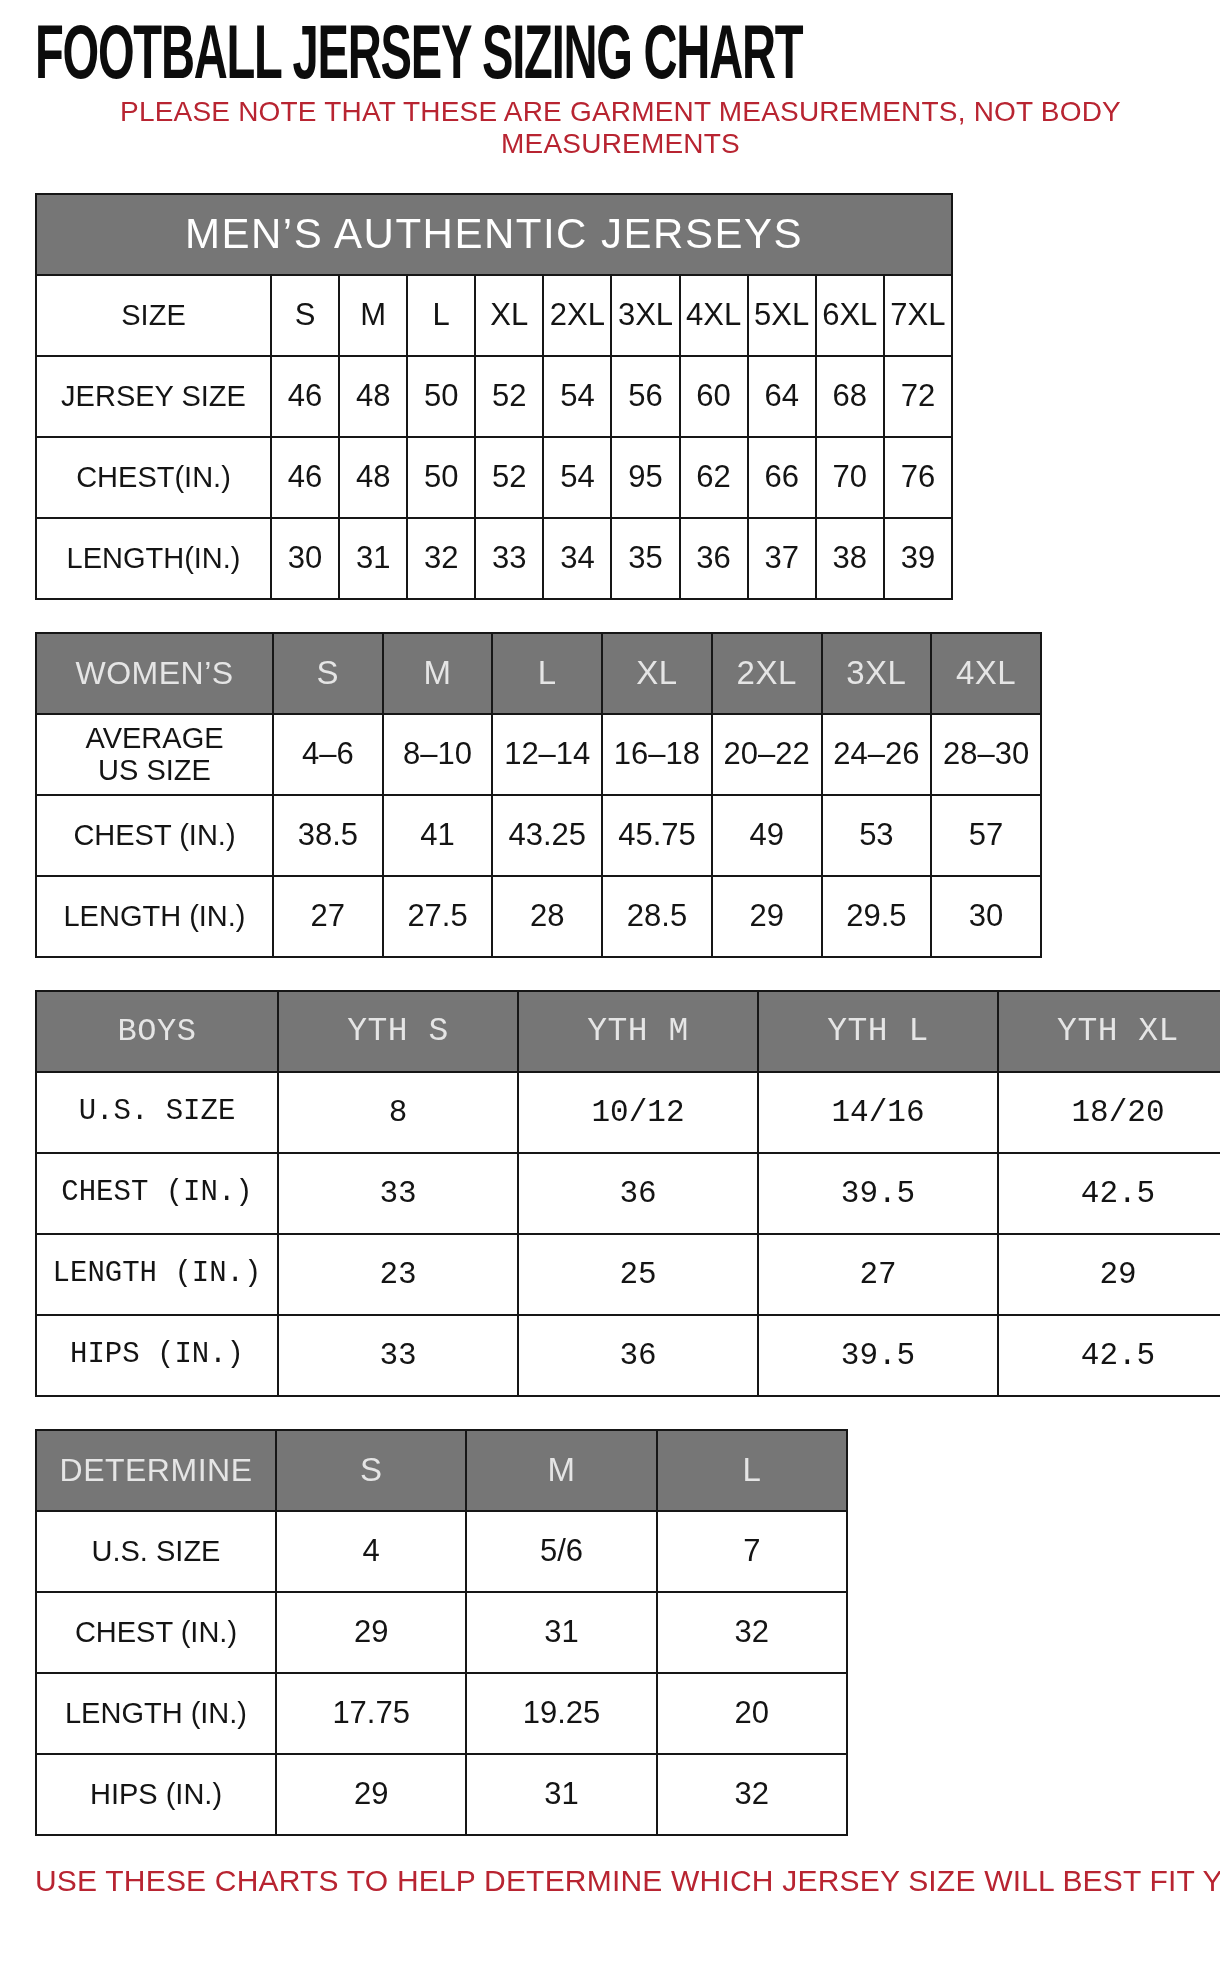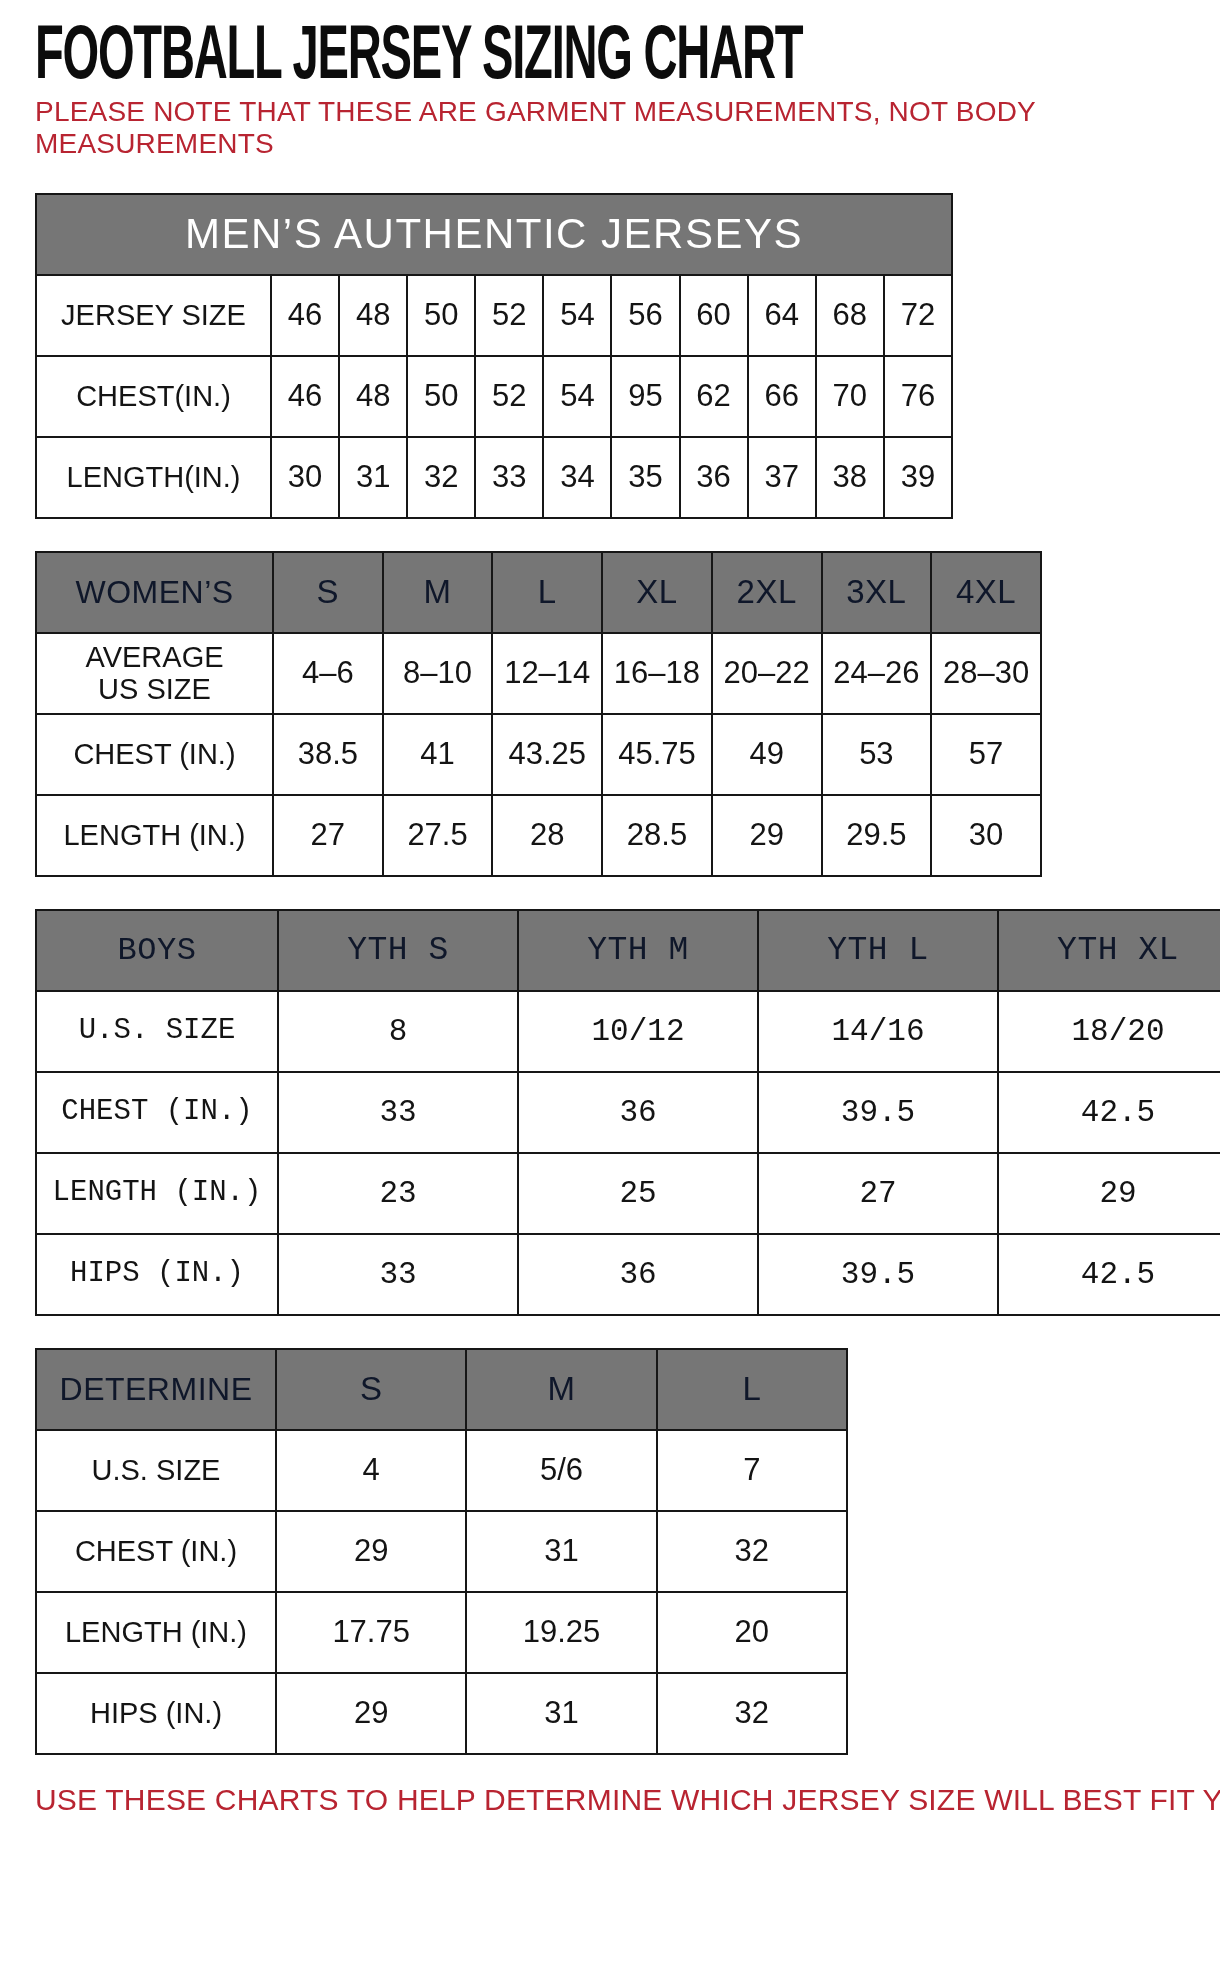--- a/index.html
+++ b/index.html
@@ -29,20 +29,21 @@
     color:#0c0c0c;
   }
 
   
   .note-top{
     margin-top:10px;
     font-size:28px;
     line-height:1.16;
     font-weight:500;
     letter-spacing:0.2px;
+    text-align:center;
   }
   .note-bottom{
     margin-top:28px;
     font-size:30px;
     font-weight:500;
     letter-spacing:0.2px;
     white-space:nowrap;
   }
 
   
@@ -61,21 +62,21 @@
     overflow:hidden;
   }
   .t .banner{
     background:#767676;
     color:#ffffff;
     font-size:42px;
     letter-spacing:1.5px;
   }
   .t .hdr{
     background:#767676;
-    color:#0f172a;
+    color:#e5e5e5;
   }
   .t .hdr-label{font-size:32px;letter-spacing:0.5px;}
   .t .hdr-size{font-size:33px;letter-spacing:0.5px;}
   .t .row-label{
     font-size:29px;
     white-space:pre-line;
     line-height:1.12;
     background:#ffffff;
   }
   .t td.val{font-size:31px;}
@@ -114,20 +115,33 @@
           <col>
           <col>
           <col>
           <col>
         </colgroup>
         <tbody>
           <tr>
             <th class="banner" colspan="11">MEN’S AUTHENTIC JERSEYS</th>
           </tr>
           <tr>
+            <th class="row-label">SIZE</th>
+            <td class="val">S</td>
+            <td class="val">M</td>
+            <td class="val">L</td>
+            <td class="val">XL</td>
+            <td class="val">2XL</td>
+            <td class="val">3XL</td>
+            <td class="val">4XL</td>
+            <td class="val">5XL</td>
+            <td class="val">6XL</td>
+            <td class="val">7XL</td>
+          </tr>
+          <tr>
             <th class="row-label">JERSEY SIZE</th>
             <td class="val">46</td>
             <td class="val">48</td>
             <td class="val">50</td>
             <td class="val">52</td>
             <td class="val">54</td>
             <td class="val">56</td>
             <td class="val">60</td>
             <td class="val">64</td>
             <td class="val">68</td>

